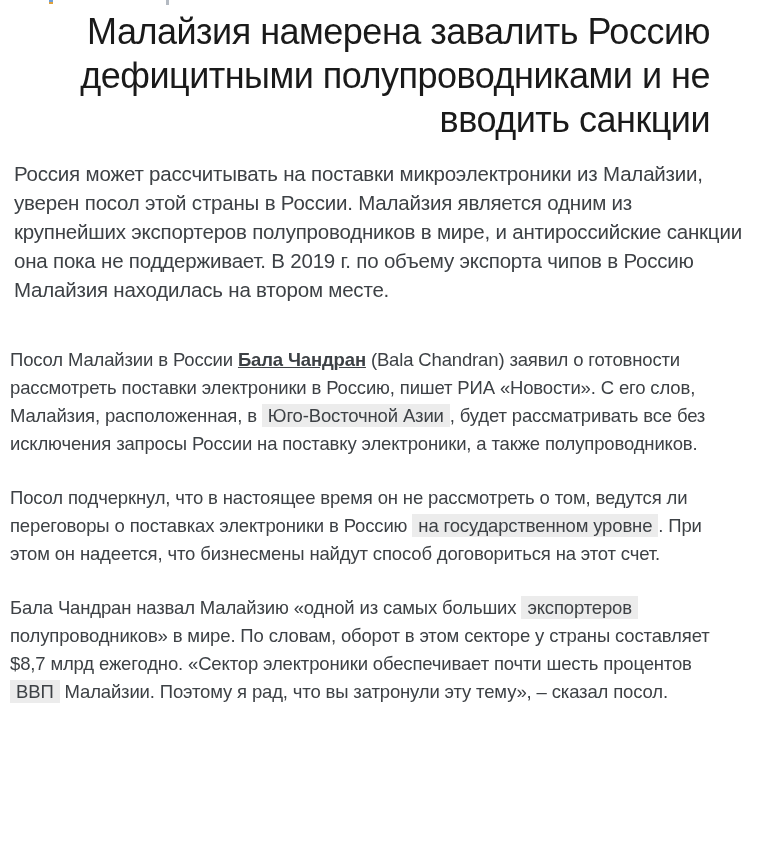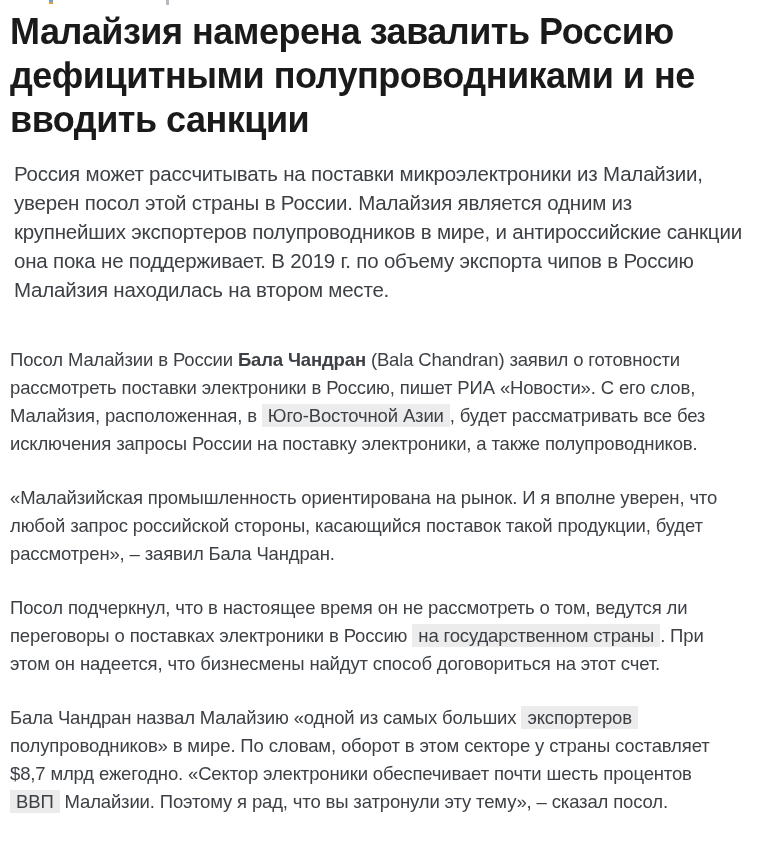--- a/index.html
+++ b/index.html
@@ -31,25 +31,26 @@
   .artifact.a2 {
     left: 166px; width: 3px; height: 5px;
     background: #b4bac2;
   }
   .content {
     padding: 8px 16px 10px 10px;
   }
   h1.article-title {
     font-size: 36px;
     line-height: 44px;
-    font-weight: 700;
+    font-weight: 400;
     letter-spacing: -0.5px;
     color: var(--headline-color);
     margin: 2px 0 17px 0;
     max-width: 700px;
+    text-align: right;
   }
   p.article-lead {
     font-size: 20.5px;
     line-height: 29px;
     letter-spacing: -0.2px;
     color: var(--body-color);
     margin: 0 0 42px 4px;
     max-width: 738px;
   }
   h2.section-heading {
@@ -62,21 +63,21 @@
   }
   .article-body p {
     font-size: 18.5px;
     line-height: 28px;
     letter-spacing: -0.15px;
     color: var(--body-color);
     margin: 0 0 26px 0;
     max-width: 740px;
   }
   .article-body p:last-child { margin-bottom: 0; }
-  .seg-bold { font-weight: 700; }
+  .seg-bold { font-weight: 700; text-decoration: underline; }
   .seg-highlight {
     background: var(--highlight-bg);
     padding: 1px 6px;
     color: var(--body-color);
     text-decoration: none;
     cursor: pointer;
   }
 </style>
 </head>
 <body>
@@ -86,18 +87,17 @@
   <div class="artifact a2"></div>
 
   <div class="content">
     <h1 class="article-title">Малайзия намерена завалить Россию дефицитными полупроводниками и не вводить санкции</h1>
 
     <p class="article-lead">Россия может рассчитывать на поставки микроэлектроники из Малайзии, уверен посол этой страны в России. Малайзия является одним из крупнейших экспортеров полупроводников в мире, и антироссийские санкции она пока не поддерживает. В 2019 г. по объему экспорта чипов в Россию Малайзия находилась на втором месте.</p>
 
 
     <div class="article-body" id="article-body">
         <p><span>Посол Малайзии в России </span><span class="seg-bold">Бала Чандран</span><span> (Bala Chandran) заявил о готовности рассмотреть поставки электроники в Россию, пишет РИА «Новости». С его слов, Малайзия, расположенная, в </span><span class="seg-highlight">Юго-Восточной Азии</span><span>, будет рассматривать все без исключения запросы России на поставку электроники, а также полупроводников.</span></p>
-        <p><span>«Малайзийская промышленность ориентирована на рынок. И я вполне уверен, что любой запрос российской стороны, касающийся поставок такой продукции, будет рассмотрен», – заявил Бала Чандран.</span></p>
-        <p><span>Посол подчеркнул, что в настоящее время он не рассмотреть о том, ведутся ли переговоры о поставках электроники в Россию </span><span class="seg-highlight">на государственном страны</span><span>. При этом он надеется, что бизнесмены найдут способ договориться на этот счет.</span></p>
+        <p><span>Посол подчеркнул, что в настоящее время он не рассмотреть о том, ведутся ли переговоры о поставках электроники в Россию </span><span class="seg-highlight">на государственном уровне</span><span>. При этом он надеется, что бизнесмены найдут способ договориться на этот счет.</span></p>
         <p><span>Бала Чандран назвал Малайзию «одной из самых больших </span><span class="seg-highlight">экспортеров</span><span> полупроводников» в мире. По словам, оборот в этом секторе у страны составляет $8,7 млрд ежегодно. «Сектор электроники обеспечивает почти шесть процентов </span><span class="seg-highlight">ВВП</span><span> Малайзии. Поэтому я рад, что вы затронули эту тему», – сказал посол.</span></p>
       </div>
   </div>
 </div>
 
 </body></html>

